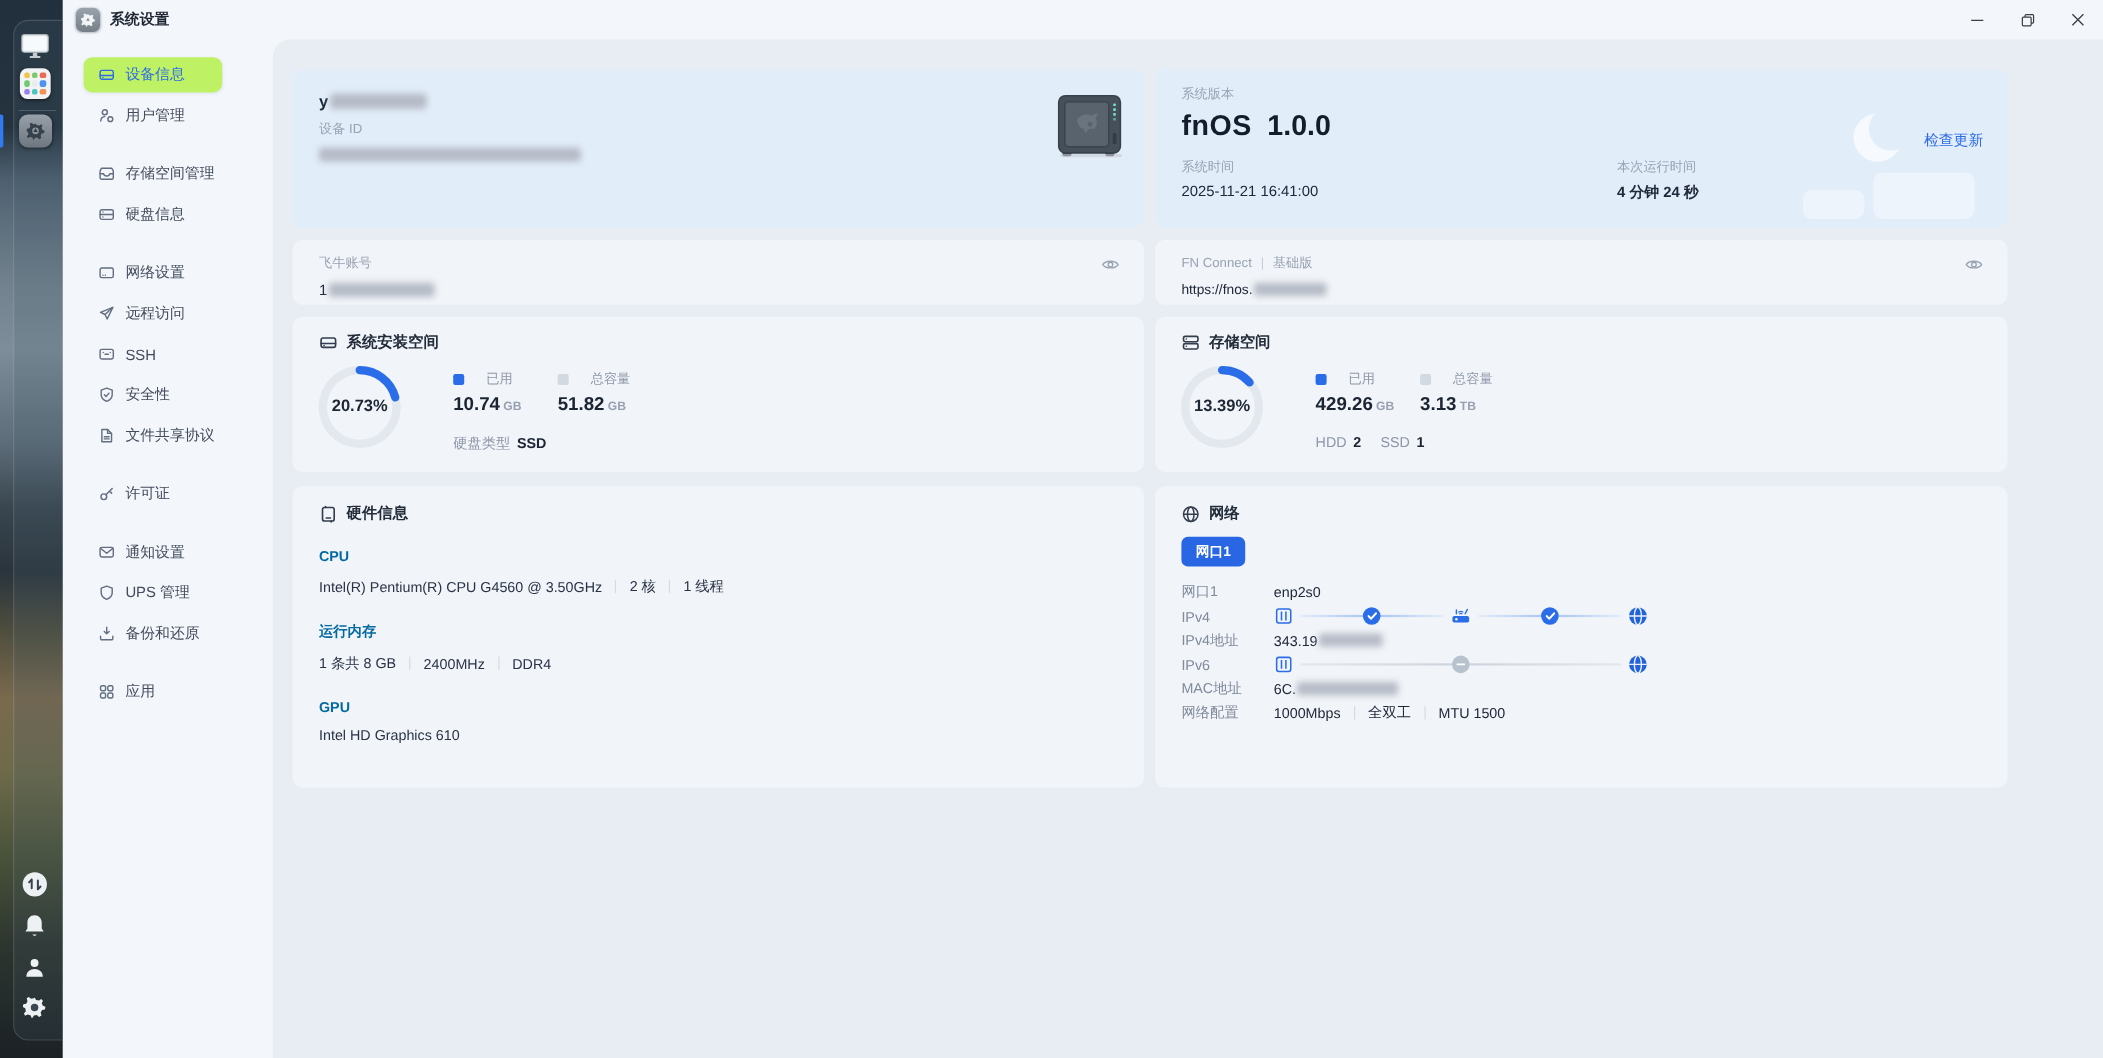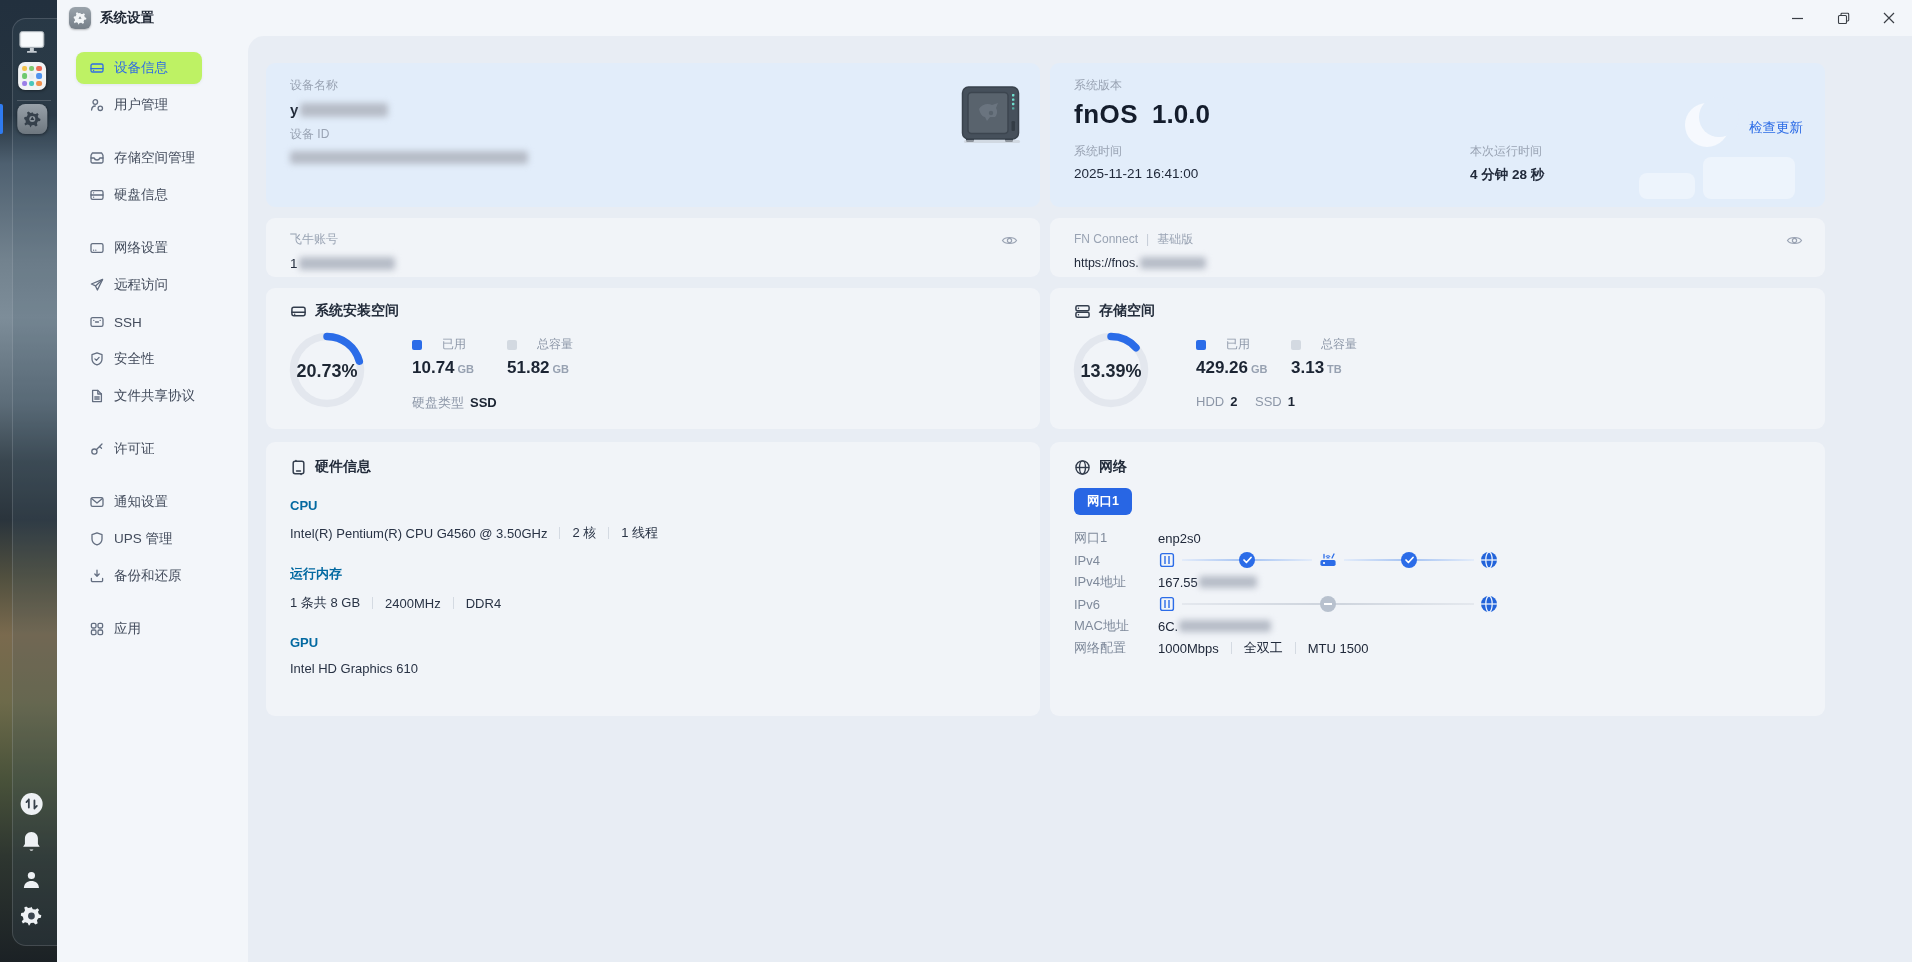--- a/index.html
+++ b/index.html
@@ -100,21 +100,21 @@
   
   .small-card { padding:13px 24px; }
   .eye-btn { position:absolute; right:22px; top:14px; cursor:pointer; color:#9aa3b3; }
   .tier-sep { color:#c5ccd7; margin:0 8px; }
   
   .space-card { padding:0; }
   .card-head { display:flex; align-items:center; gap:8px; padding:14px 0 0 24px; font-size:14px; font-weight:bold; color:#232c3b; }
   .card-head .hicon { color:#333d4d; display:flex; }
   .space-body { position:absolute; left:20px; top:41px; display:flex; }
   .donut-wrap { position:relative; width:82px; height:82px; }
-  .donut-wrap .pct { position:absolute; left:0; right:0; top:32px; text-align:center; font-size:18px; font-weight:bold; color:#1e2734; }
+  .donut-wrap .pct { position:absolute; left:0; right:0; top:32px; text-align:center; font-size:15px; font-weight:bold; color:#1e2734; }
   .donut circle.track { fill:none; stroke:#e3e7ee; stroke-width:7.5; }
   .donut circle.arc { fill:none; stroke:#2b6ce8; stroke-width:7.5; stroke-linecap:round; }
   .legend { margin-left:44px; padding-top:7px; }
   .legend-rows { display:flex; }
   .leg-col1 { width:95px; }
   .leg-label { display:flex; align-items:center; gap:20px; font-size:12px; color:#8d97a8; }
   .leg-sq { width:10px; height:10px; border-radius:2px; }
   .leg-sq.blue { background:#2b6ce8; }
   .leg-sq.gray { background:#d3d9e1; }
   .leg-num { margin-top:5px; font-size:17px; font-weight:bold; color:#1b2433; }
@@ -378,21 +378,20 @@
           </svg>
         </span>
       <span>应用</span>
     </div>
   </div>
 
   <div class="main">
     <div class="grid">
 
       <div class="card blue r1 device-card">
-        <div class="lbl">设备名称</div>
         <div class="device-name-row">
           <span>y</span><span class="blur-chip" style="width:88px;height:14px;margin-left:2px"></span>
         </div>
         <div class="lbl" style="margin-top:8px">设备 ID</div>
         <div style="margin-top:7px"><span class="blur-chip" style="width:238px;height:13px"></span></div>
         <div class="nas-illu">
           <svg width="62" height="60" viewBox="0 0 62 60">
             <rect x="5" y="52" width="8" height="5" rx="1.5" fill="#39424c"></rect>
             <rect x="44" y="52" width="8" height="5" rx="1.5" fill="#39424c"></rect>
             <rect x="3" y="55" width="56" height="3" rx="1.5" fill="#c7ccd2" opacity=".6"></rect>
@@ -422,21 +421,21 @@
           <span class="os-ver">1.0.0</span>
         </div>
         <a class="link check-update">检查更新</a>
         <div class="time-cols">
           <div class="time-col1">
             <div class="lbl">系统时间</div>
             <div class="time-val">2025-11-21 16:41:00</div>
           </div>
           <div>
             <div class="lbl">本次运行时间</div>
-            <div class="time-val" style="font-weight:bold">4 分钟 28 秒</div>
+            <div class="time-val" style="font-weight:bold">4 分钟 24 秒</div>
           </div>
         </div>
       </div>
 
       <div class="card r2 small-card">
         <div class="lbl">飞牛账号</div>
         <div class="val" style="margin-top:8px">
           <span>1</span><span class="blur-chip" style="width:96px;height:13px;margin-left:1px"></span>
         </div>
         <div class="eye-btn">
@@ -639,21 +638,21 @@
                     <circle cx="9" cy="9" r="8" fill="#2263da"></circle>
                     <ellipse cx="9" cy="9" rx="3.2" ry="8" fill="none" stroke="#eaf1fc" stroke-width="1.3"></ellipse>
                     <path d="M1 9h16" stroke="#eaf1fc" stroke-width="1.3"></path>
                   </svg>
                 </span>
             </div>
           </div>
           <div class="net-row">
             <div class="net-label">IPv4地址</div>
             <div class="net-val">
-              <span>167.55</span>
+              <span>343.19</span>
                 <span class="blur-chip" style="width:58px;height:12px;margin-left:1px"></span>
             </div>
           </div>
           <div class="net-row">
             <div class="net-label">IPv6</div>
             <div class="pipeline">
               <span class="blue-ic">
                   <svg width="18" height="18" viewBox="0 0 18 18" fill="none" stroke="currentColor" stroke-width="1.4">
                     <rect x="2.6" y="2.6" width="12.8" height="12.8" rx="2"></rect>
                     <path d="M7 5v8M11 5v8"></path>

